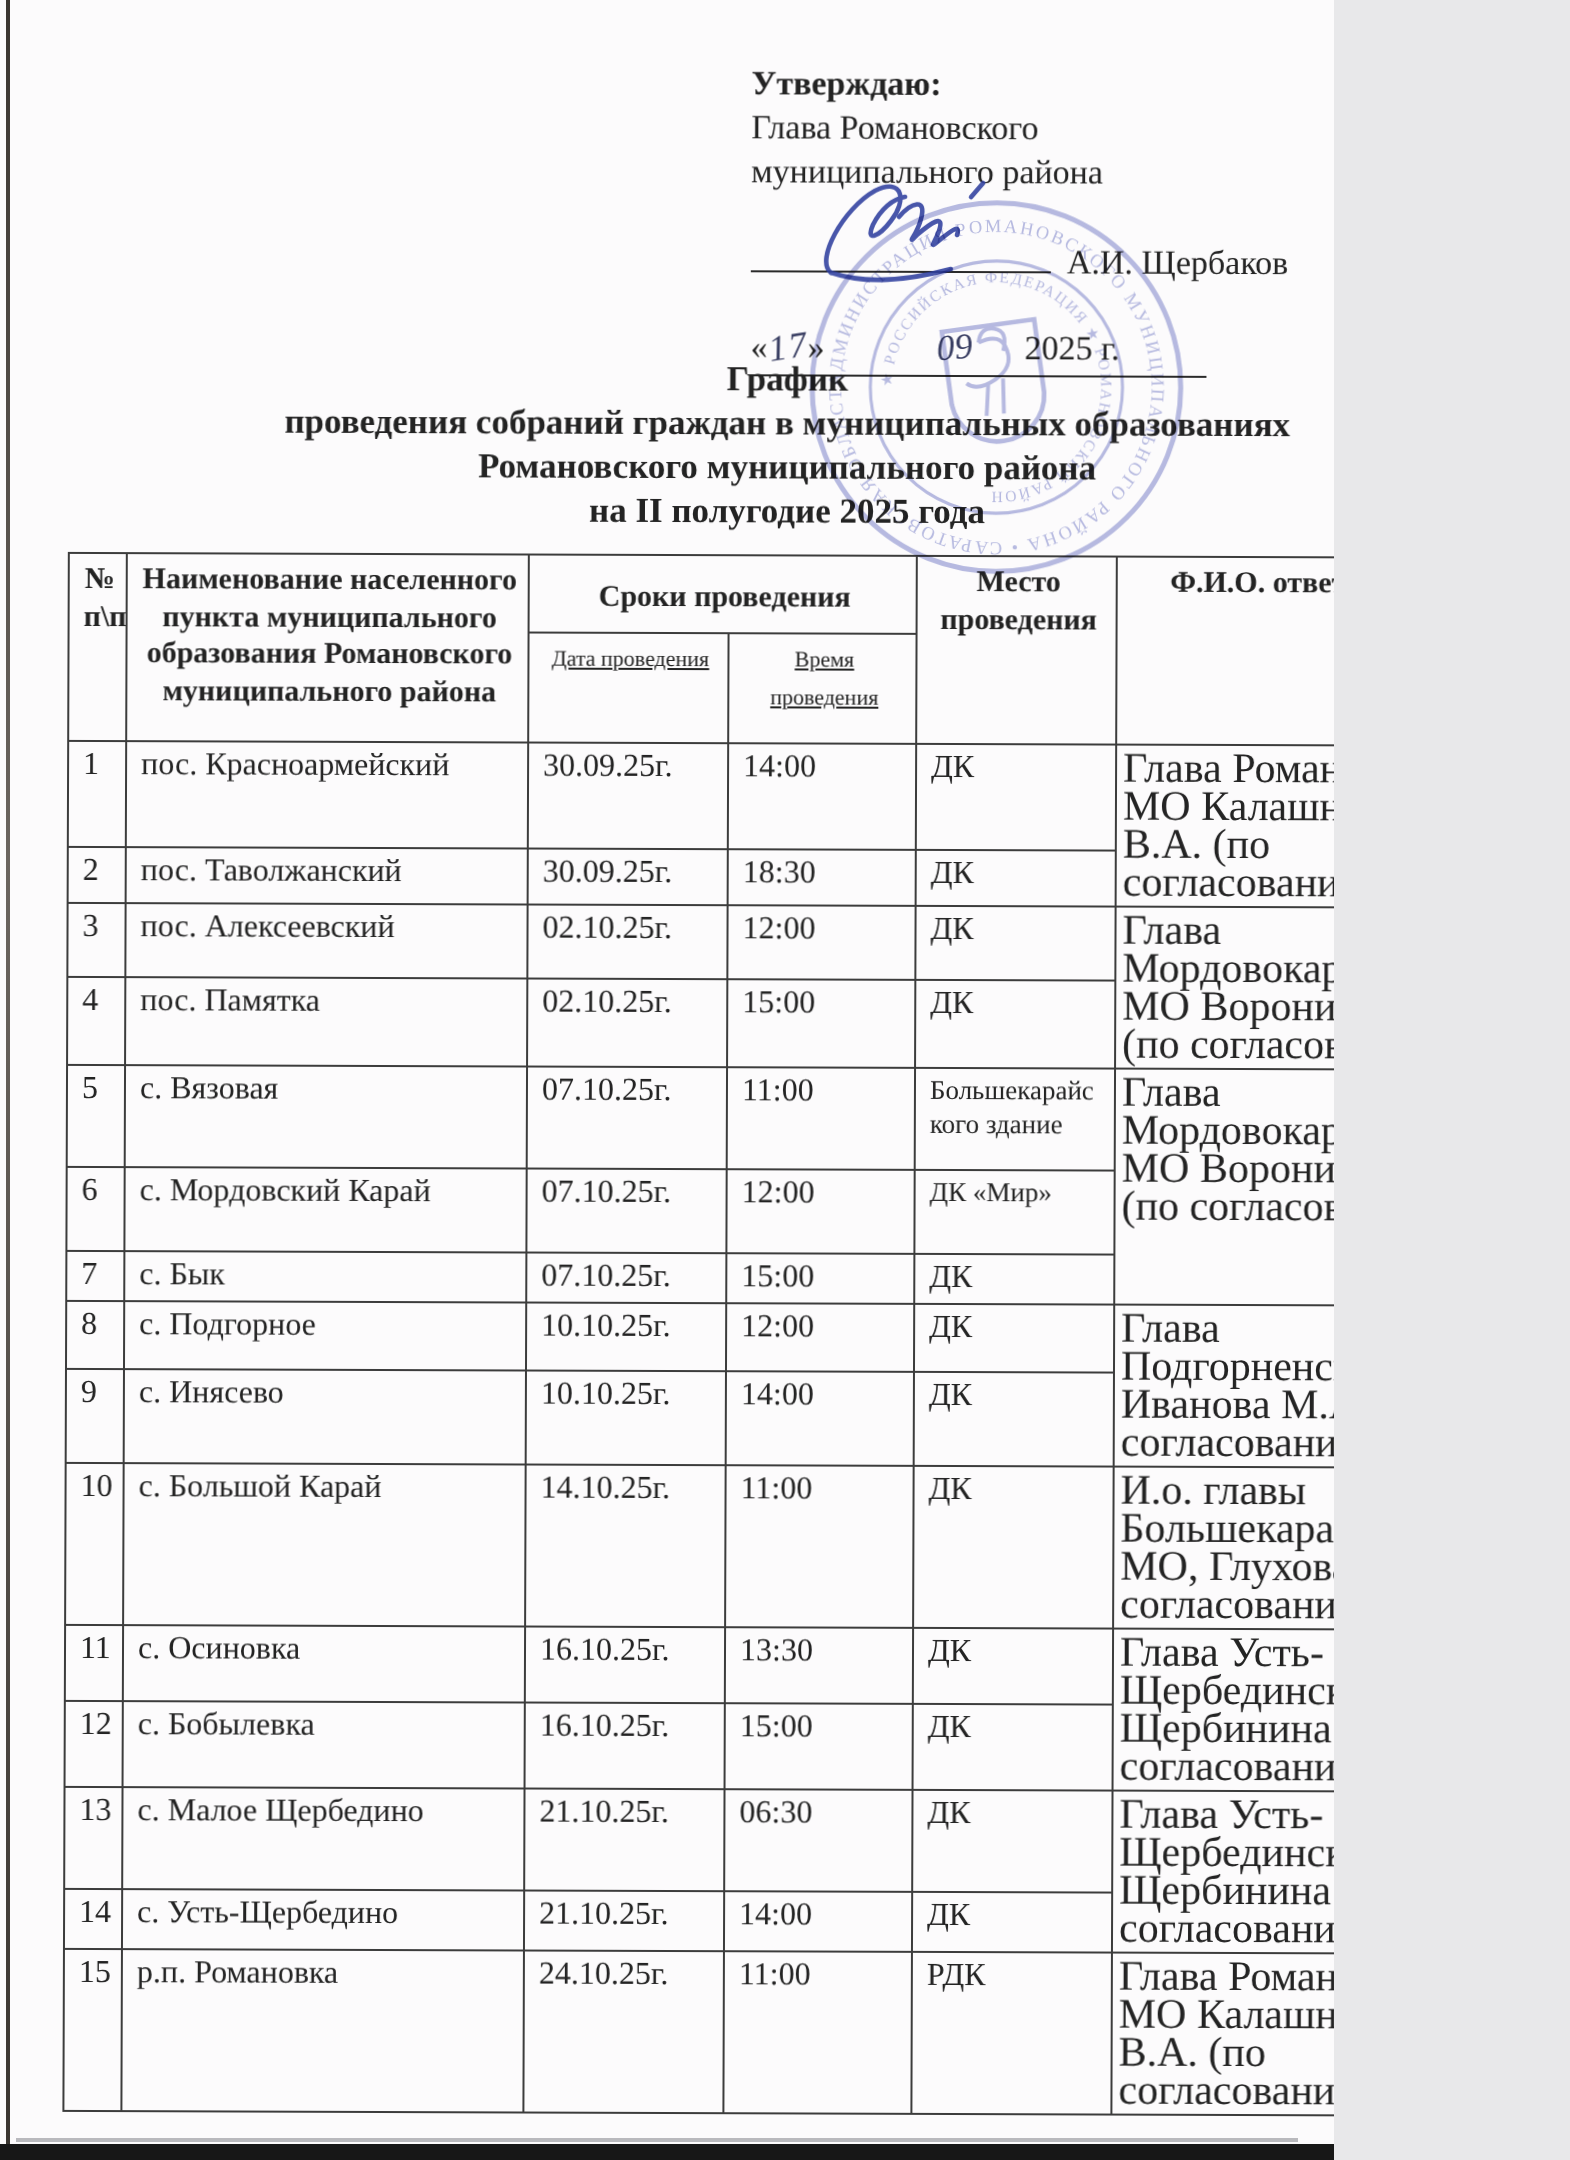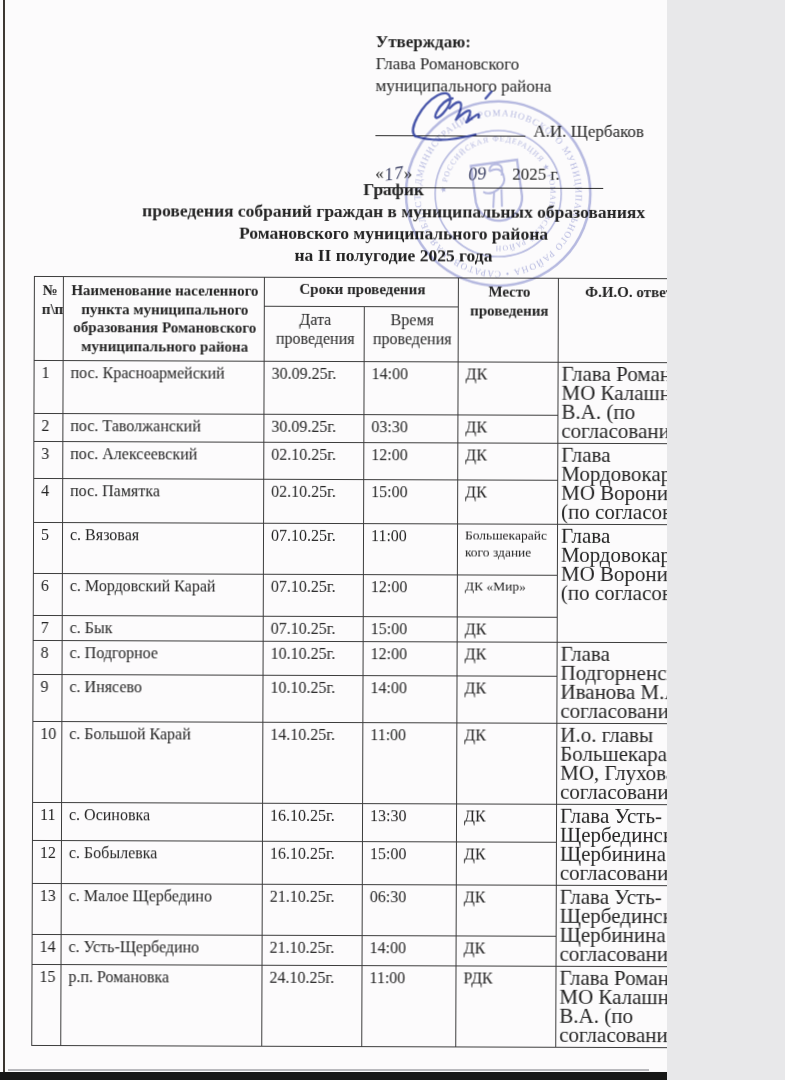--- a/index.html
+++ b/index.html
@@ -38,22 +38,22 @@
   .doc-title{position:absolute;top:178px;left:0;width:785px;text-align:center;
     font-weight:bold;font-size:17.5px;line-height:22px;z-index:2;}
   
   table.schedule{position:absolute;left:33px;top:277px;width:729px;
     border-collapse:collapse;table-layout:fixed;z-index:2;}
   .schedule th,.schedule td{
     border:1.7px solid #3c3c3c;vertical-align:top;
     padding:2px 5px 2px 7px;overflow:hidden;
   }
   .schedule thead th{font-weight:bold;font-size:15px;line-height:18.5px;text-align:center;padding-top:4px;}
-  .schedule th.th-sub{font-weight:normal;font-size:16px;height:48px;}
-  .schedule th.th-period{height:24px;padding-top:2px;margin-left:13px;}
+  .schedule th.th-sub{font-weight:normal;font-size:11px;height:48px;text-decoration:underline;}
+  .schedule th.th-period{height:24px;padding-top:12px;margin-left:13px;}
   .schedule td{font-size:16px;line-height:20px;text-align:left;}
   .col-num-w{width:29px;}.col-name-w{width:201px;}.col-date-w{width:100px;}
   .col-time-w{width:94px;}.col-place-w{width:100px;}.col-fio-w{width:205px;}
   .schedule td.col-fio{font-size:21px;line-height:19px;padding-left:3px;}
   .schedule td.col-place.small{font-size:13.5px;line-height:17px;word-break:break-all;}
   .schedule tbody tr:nth-child(1){height:47px;}
   .schedule tbody tr:nth-child(2){height:24px;}
   .schedule tbody tr:nth-child(3){height:23px;}
   .schedule tbody tr:nth-child(4){height:30px;}
   .schedule tbody tr:nth-child(5){height:51px;}
@@ -162,21 +162,21 @@
             <td class="col-name">пос. Красноармейский</td>
             <td class="col-date">30.09.25г.</td>
             <td class="col-time">14:00</td>
             <td class="col-place">ДК</td>
             <td class="col-fio" rowspan="2">Глава Романовского МО Калашникова В.А. (по согласованию</td>
           </tr>
           <tr>
             <td class="col-num">2</td>
             <td class="col-name">пос. Таволжанский</td>
             <td class="col-date">30.09.25г.</td>
-            <td class="col-time">03:30</td>
+            <td class="col-time">18:30</td>
             <td class="col-place">ДК</td>
           </tr>
           <tr>
             <td class="col-num">3</td>
             <td class="col-name">пос. Алексеевский</td>
             <td class="col-date">02.10.25г.</td>
             <td class="col-time">12:00</td>
             <td class="col-place">ДК</td>
             <td class="col-fio" rowspan="2">Глава Мордовокарайского МО Воронина Н.А. (по согласованию)</td>
           </tr>

